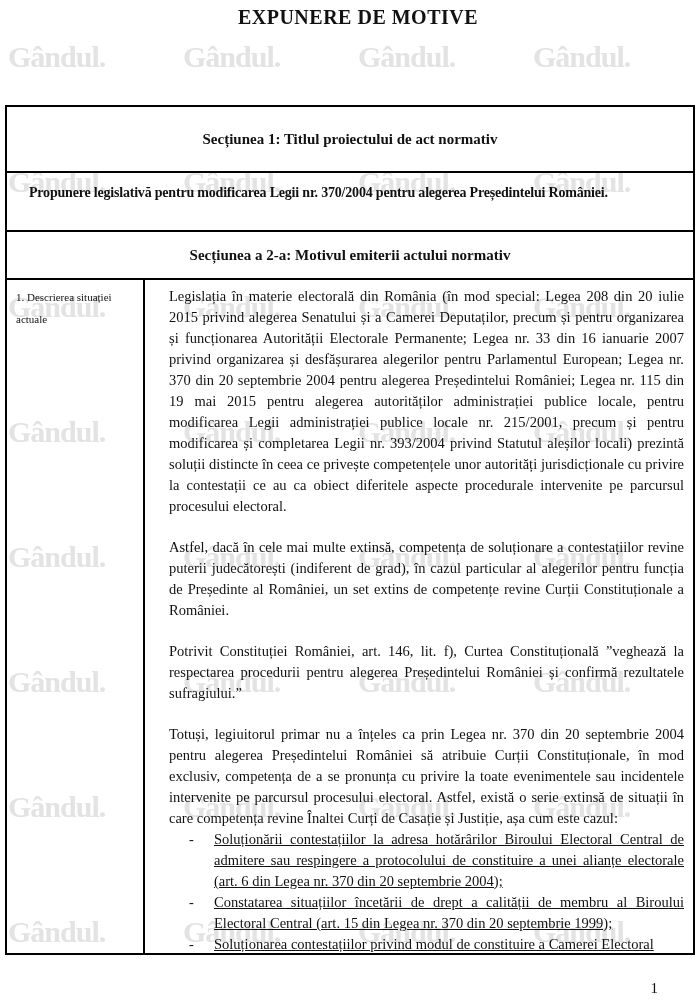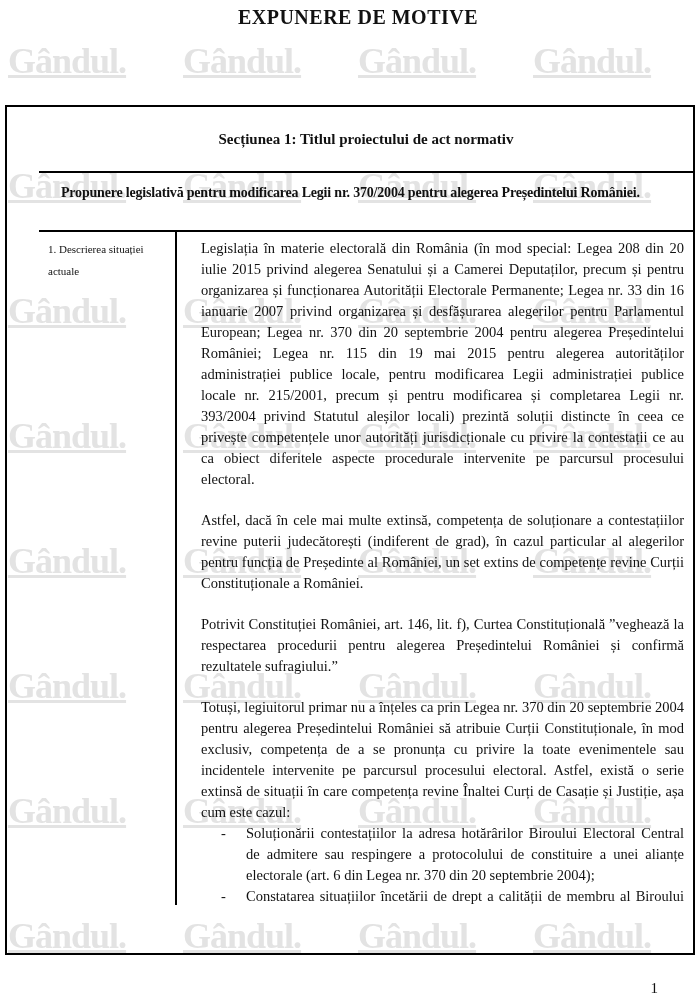--- a/index.html
+++ b/index.html
@@ -16,25 +16,24 @@
   .watermark-layer {
     position: absolute;
     inset: 0;
     z-index: 0;
     pointer-events: none;
   }
   .watermark-layer span {
     position: absolute;
     font-family: "Liberation Serif", serif;
     font-weight: bold;
-    font-size: 36px;
+    font-size: 30px;
     letter-spacing: -1px;
     white-space: nowrap;
     user-select: none;
-    text-decoration: underline;
   }
   .doc-title {
     position: absolute;
     z-index: 2;
     top: 6px;
     left: 8px;
     width: 100%;
     margin: 0;
     text-align: center;
     font-size: 20px;
@@ -45,21 +44,21 @@
     position: absolute;
     z-index: 1;
     left: 5px;
     top: 105px;
     width: 690px;
     height: 850px;
     border: 2px solid #000;
     box-sizing: border-box;
     background: transparent;
   }
-  .row { box-sizing: border-box; margin-left: 32px; }
+  .row { box-sizing: border-box; }
   .row-sec1 {
     height: 66px;
     border-bottom: 2px solid #000;
     display: flex;
     align-items: center;
     justify-content: center;
     font-weight: bold;
     font-size: 15px;
   }
   .row-proposal {
@@ -108,20 +107,21 @@
   .dash-list { margin: 0; }
   .dash-item { display: flex; }
   .dash-item .dash {
     flex: 0 0 25px;
     margin-left: 20px;
     text-align: left;
   }
   .dash-item .dash-text {
     flex: 1;
     text-align: justify;
+    text-decoration: underline;
   }
   .page-number {
     position: absolute;
     z-index: 1;
     top: 980px;
     right: 42px;
     font-size: 15px;
   }
 </style>
 </head>
@@ -169,20 +169,23 @@
   <div class="legal-table">
 
     <div class="row row-sec1">
       <span>Secțiunea 1: Titlul proiectului de act normativ</span>
     </div>
 
     <div class="row row-proposal">
       <span>Propunere legislativă pentru modificarea Legii nr. 370/2004 pentru alegerea Președintelui României.</span>
     </div>
 
+    <div class="row row-sec2">
+      <span>Secțiunea a 2-a: Motivul emiterii actului normativ</span>
+    </div>
 
     <div class="row row-body">
       <div class="cell-left">
         <span>1. Descrierea situației actuale</span>
       </div>
       <div class="cell-right">
         <p>Legislația în materie electorală din România (în mod special: Legea 208 din 20 iulie 2015 privind alegerea Senatului și a Camerei Deputaților, precum și pentru organizarea și funcționarea Autorității Electorale Permanente; Legea nr. 33 din 16 ianuarie 2007 privind organizarea și desfășurarea alegerilor pentru Parlamentul European; Legea nr. 370 din 20 septembrie 2004 pentru alegerea Președintelui României; Legea nr. 115 din 19 mai 2015 pentru alegerea autorităților administrației publice locale, pentru modificarea Legii administrației publice locale nr. 215/2001, precum și pentru modificarea și completarea Legii nr. 393/2004 privind Statutul aleșilor locali) prezintă soluții distincte în ceea ce privește competențele unor autorități jurisdicționale cu privire la contestații ce au ca obiect diferitele aspecte procedurale intervenite pe parcursul procesului electoral.</p>
         <p>Astfel, dacă în cele mai multe extinsă, competența de soluționare a contestațiilor revine puterii judecătorești (indiferent de grad), în cazul particular al alegerilor pentru funcția de Președinte al României, un set extins de competențe revine Curții Constituționale a României.</p>
         <p>Potrivit Constituției României, art. 146, lit. f), Curtea Constituțională ”veghează la respectarea procedurii pentru alegerea Președintelui României și confirmă rezultatele sufragiului.”</p>
         <p class="no-gap">Totuși, legiuitorul primar nu a înțeles ca prin Legea nr. 370 din 20 septembrie 2004 pentru alegerea Președintelui României să atribuie Curții Constituționale, în mod exclusiv, competența de a se pronunța cu privire la toate evenimentele sau incidentele intervenite pe parcursul procesului electoral. Astfel, există o serie extinsă de situații în care competența revine Înaltei Curți de Casație și Justiție, așa cum este cazul:</p>

